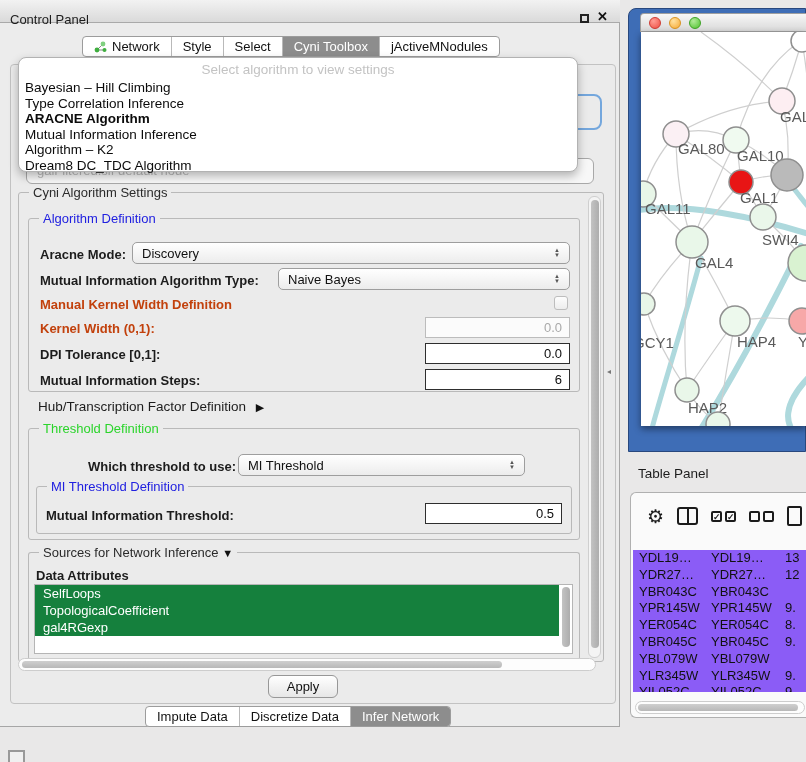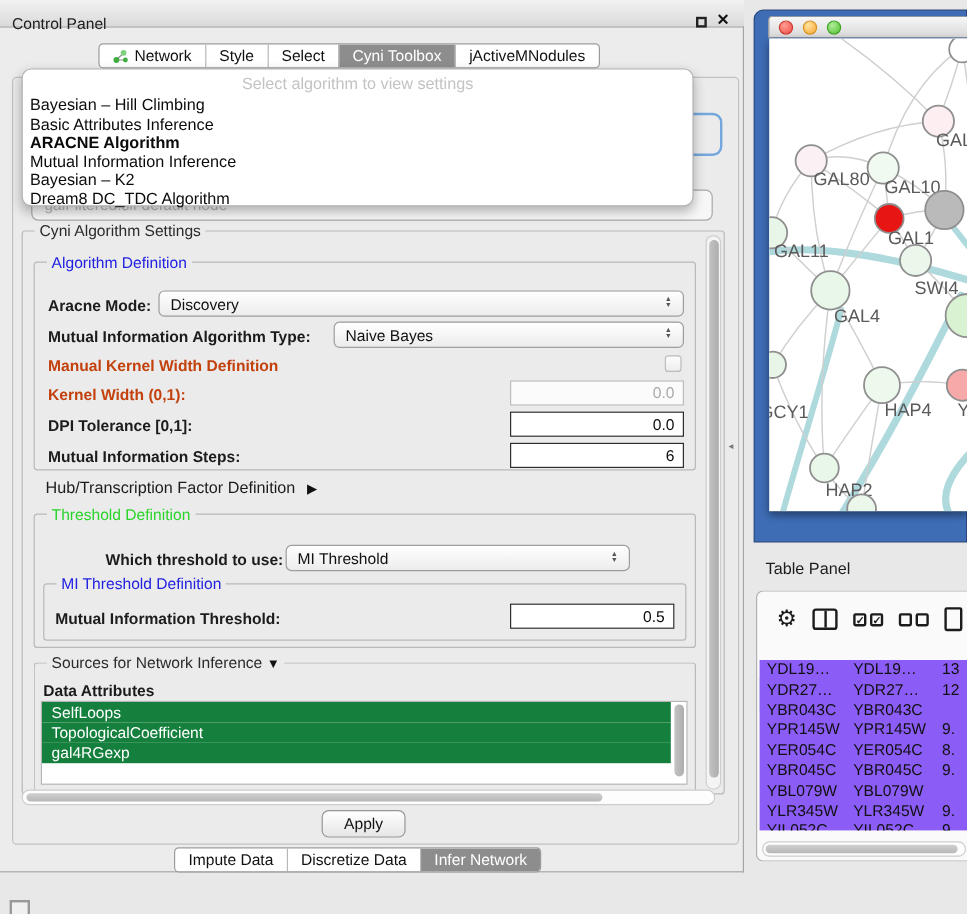--- a/index.html
+++ b/index.html
@@ -123,24 +123,24 @@
 </div>
 
 <div class="abs content-outline"></div>
 
 <div class="abs focus-ring"></div>
 <div class="abs bg-combo">galFiltered.sif default node</div>
 
 <div class="abs dropdown">
   <div class="dd-placeholder">Select algorithm to view settings</div>
   <div class="dd-item">Bayesian – Hill Climbing</div>
-  <div class="dd-item">Basic Attributes Inference</div>
+  <div class="dd-item">Type Correlation Inference</div>
   <div class="dd-item dd-bold">ARACNE Algorithm</div>
   <div class="dd-item">Mutual Information Inference</div>
-  <div class="dd-item">Bayesian – K2</div>
+  <div class="dd-item">Algorithm – K2</div>
   <div class="dd-item">Dream8 DC_TDC Algorithm</div>
 </div>
 
 <div class="abs groupbox" style="left:18px;top:192px;width:586px;height:470px;">
   <span class="legend leg-dark">Cyni Algorithm Settings</span>
 </div>
 
 <div class="abs vtrack" style="left:588px;top:196px;width:13px;height:462px;">
   <div class="vthumb" style="position:absolute;left:2px;top:3px;width:8px;height:448px;"></div>
 </div>

